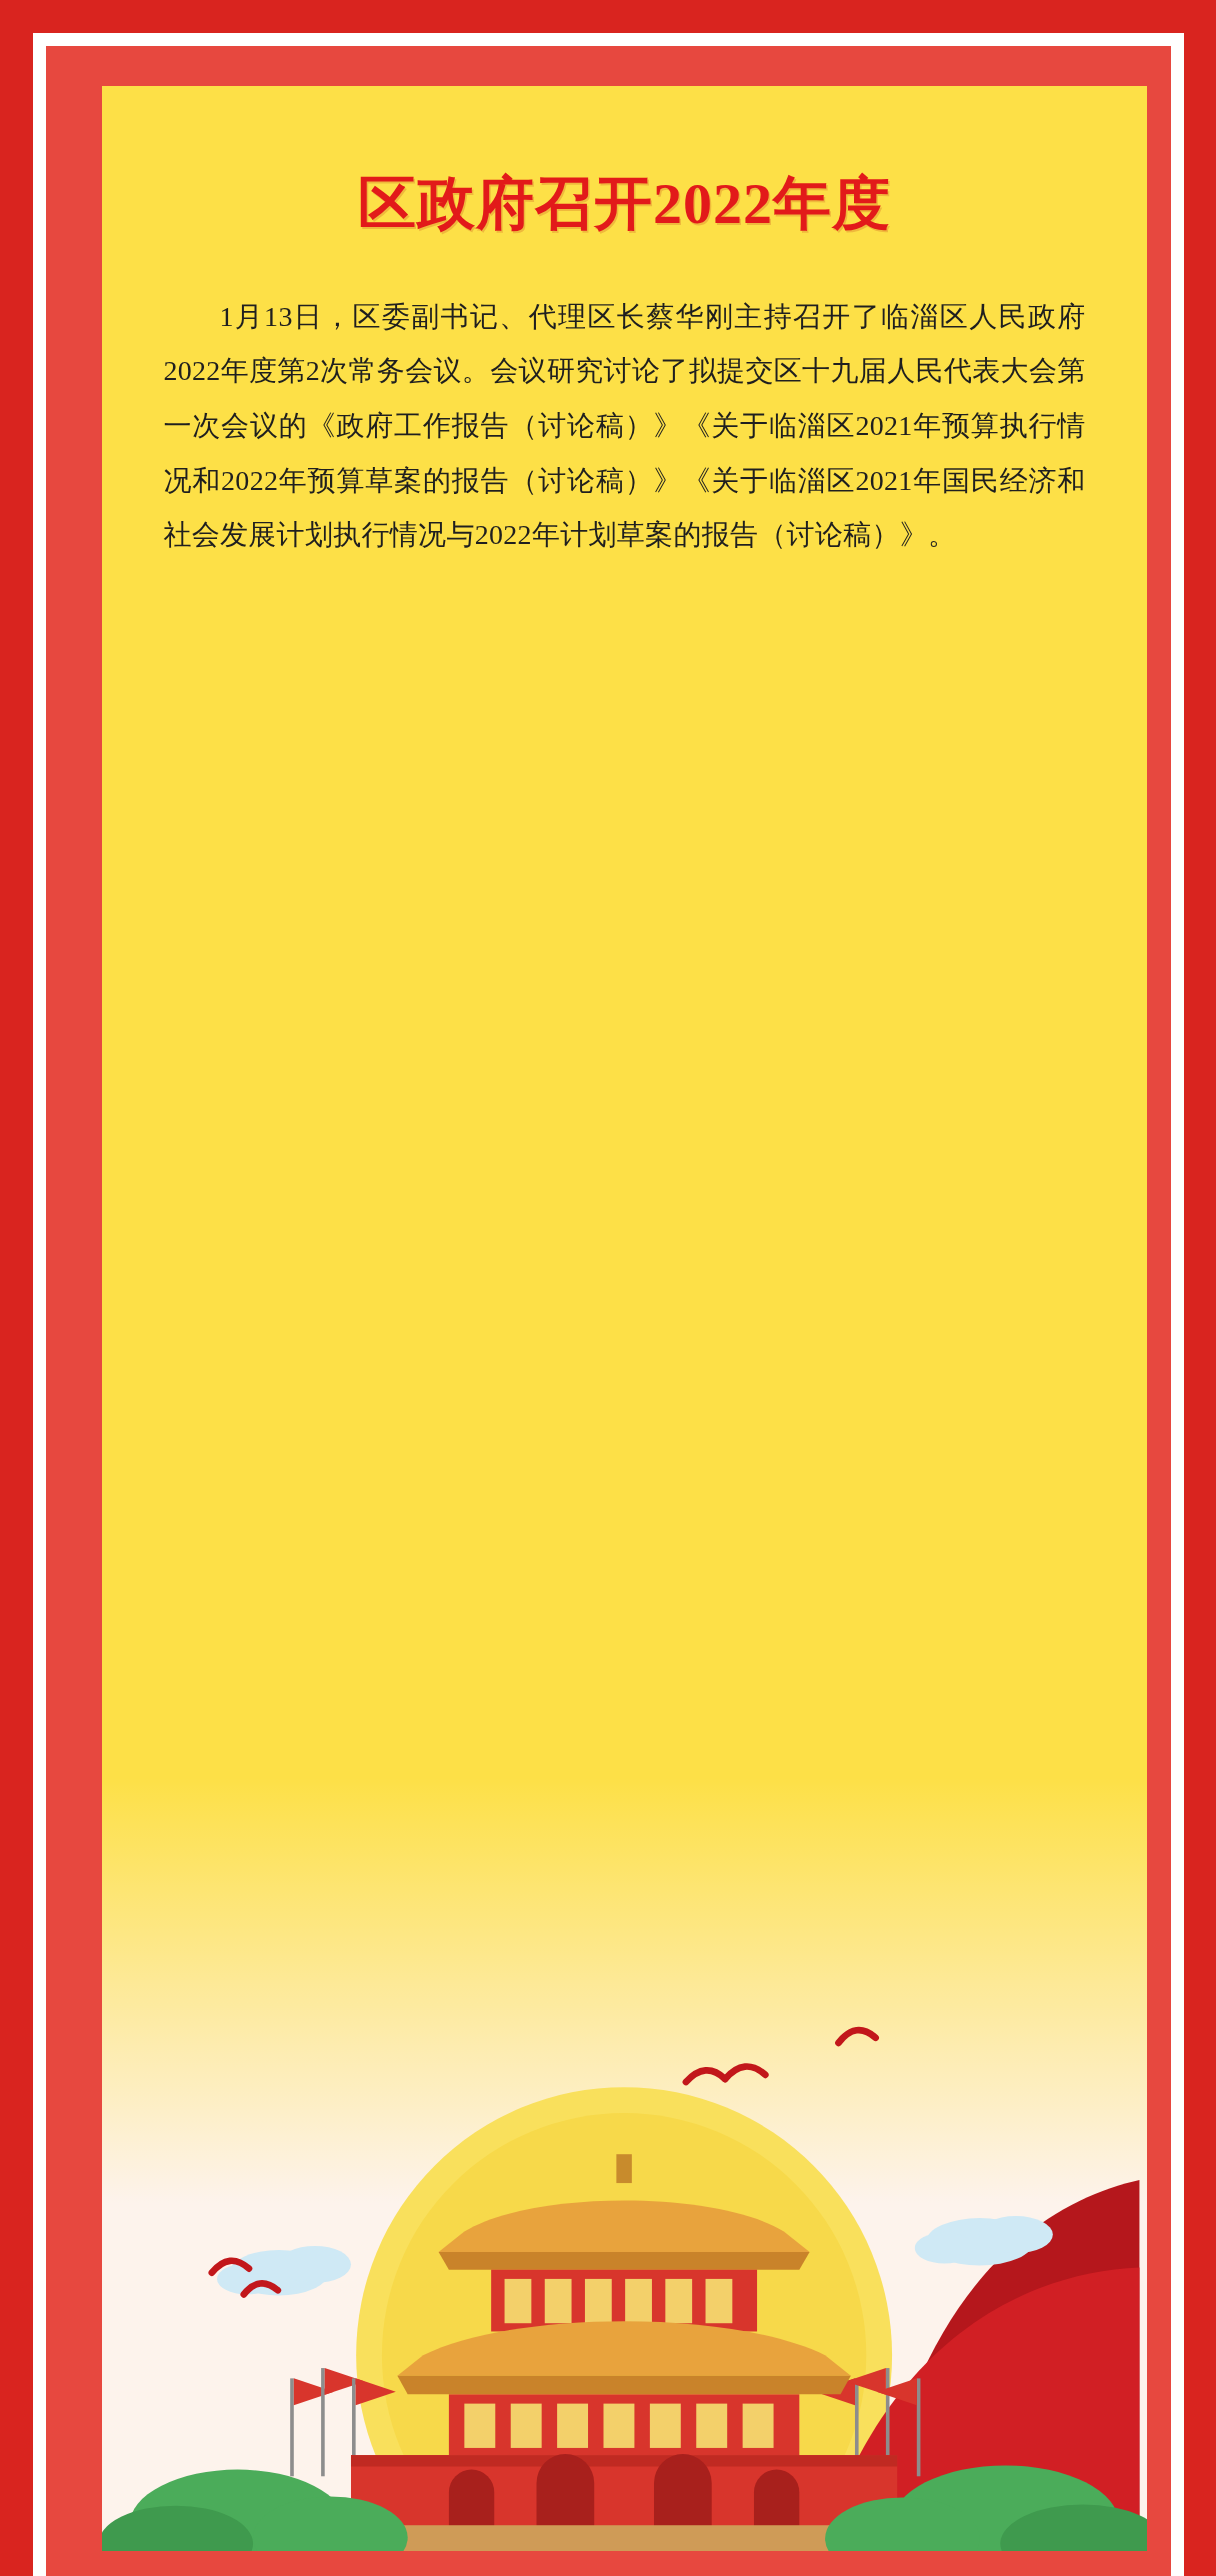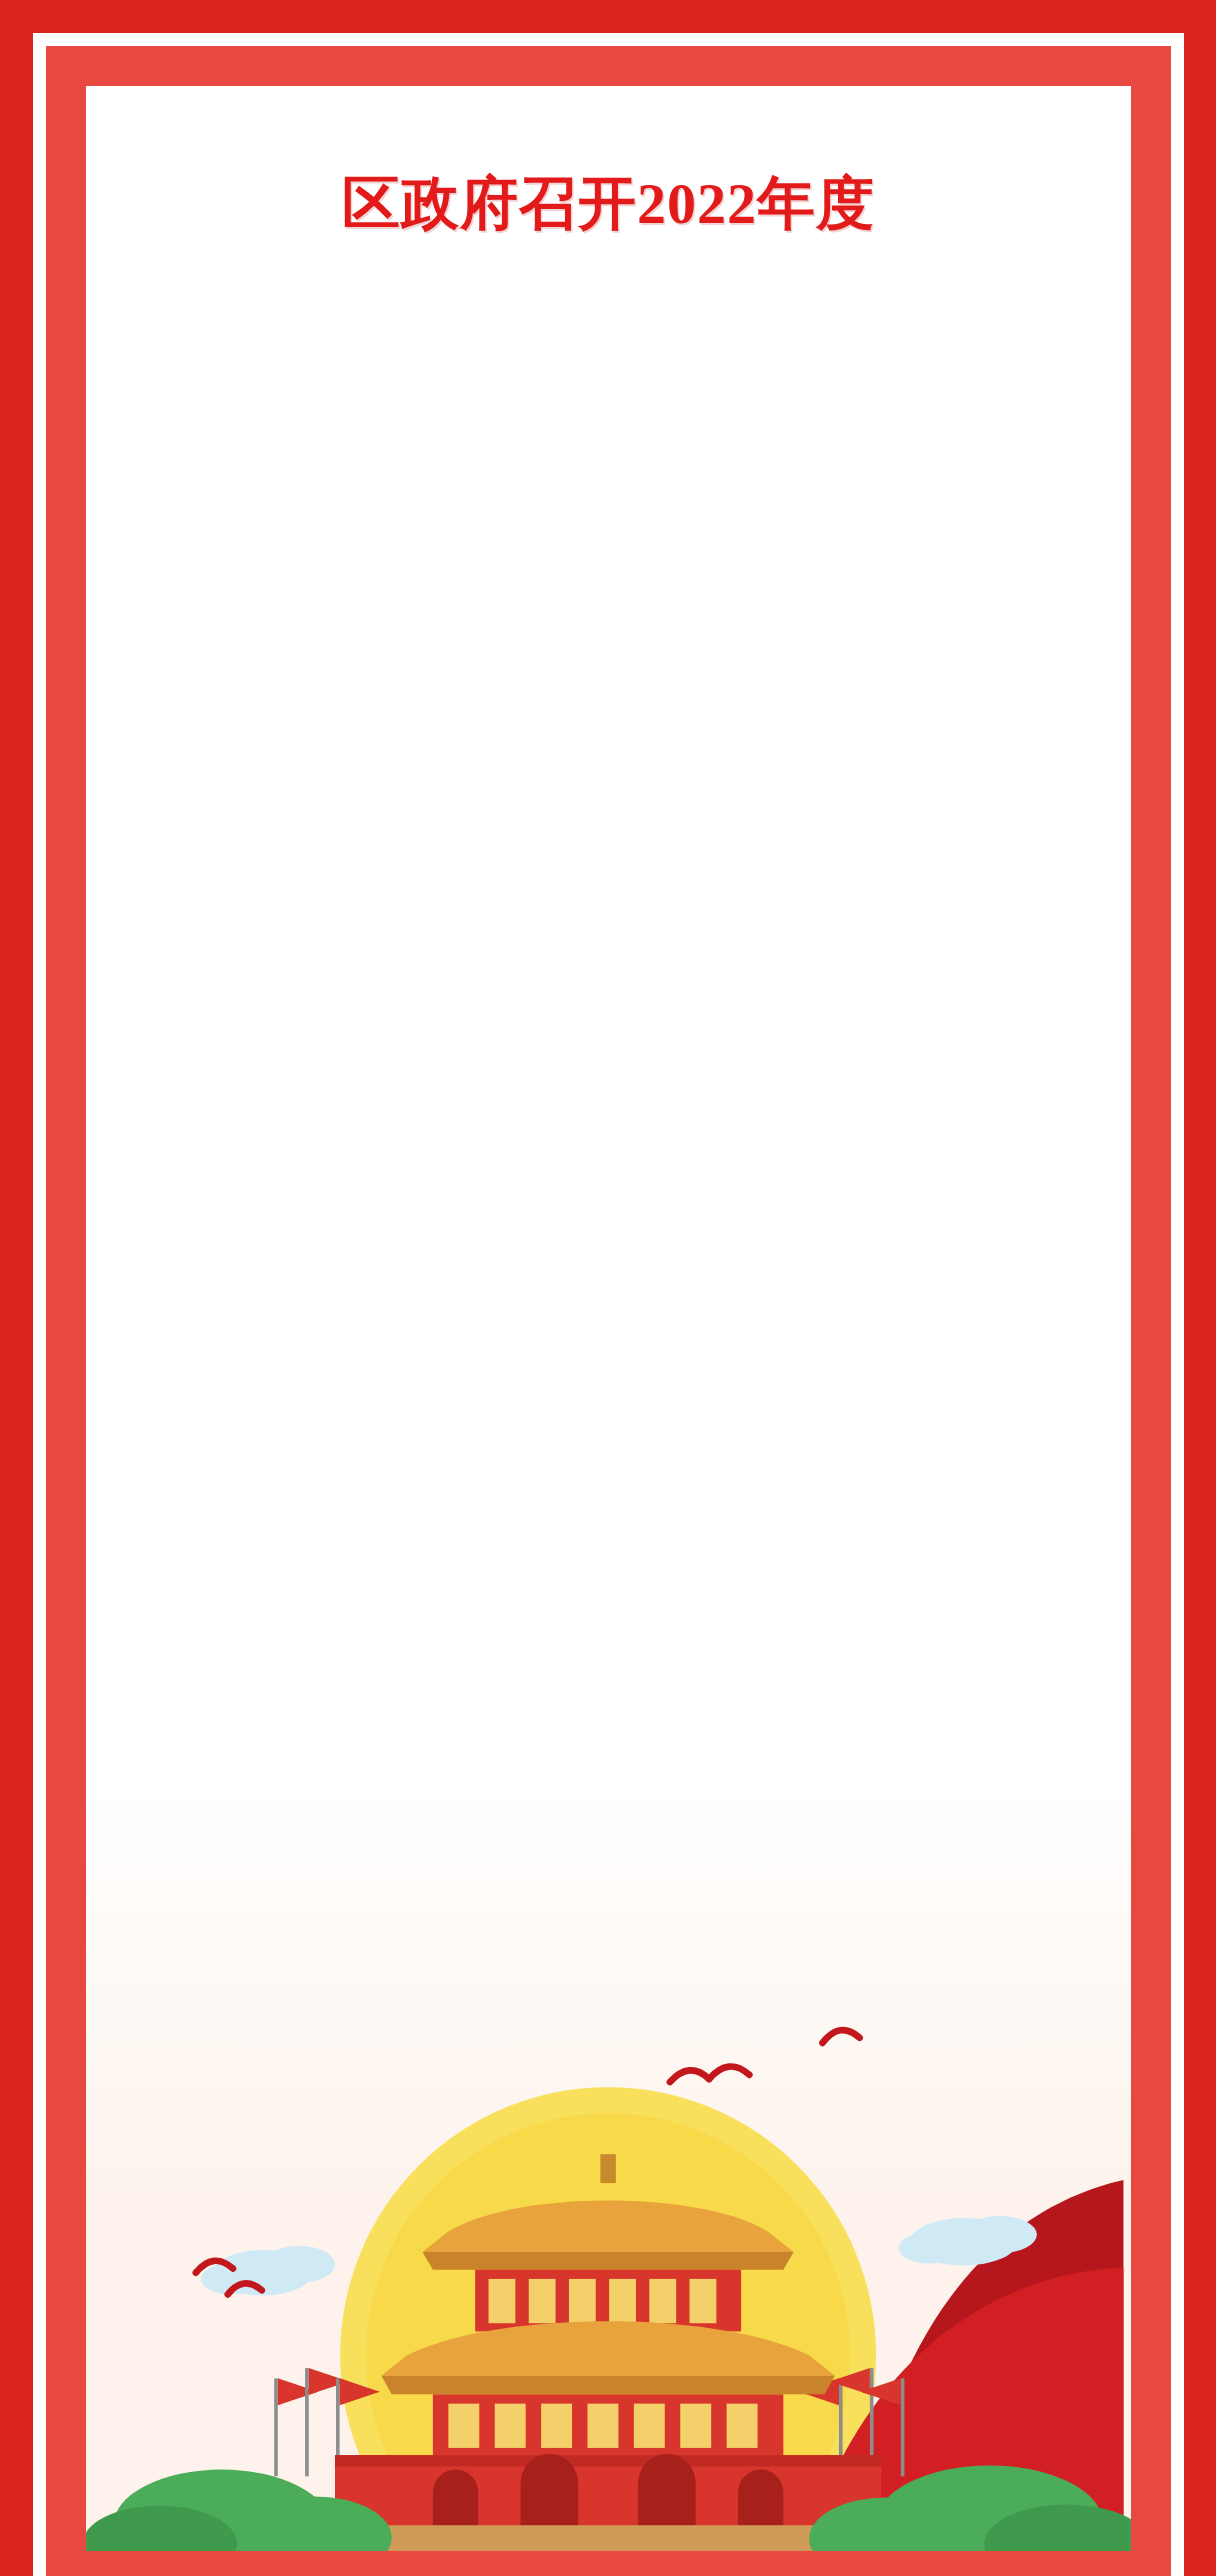--- a/index.html
+++ b/index.html
@@ -36,22 +36,23 @@
     height: 100%;
     box-sizing: border-box;
     background: #e7483f;       
     padding: 40px;
   }
   .sheet {
     position: relative;
     width: 100%;
     height: 100%;
     box-sizing: border-box;
-    background: #ffffff;       
+    background: #fde047;       
     overflow: hidden;
+    margin-left: 16px;
   }
 
   
   .sheet::after {
     content: "";
     position: absolute;
     left: 0; right: 0; bottom: 0;
     height: 773px;
     background: linear-gradient(180deg, rgba(251,247,244,0) 0%, rgba(253,243,236,1) 55%);
     pointer-events: none;
@@ -114,20 +115,21 @@
   <div class="frame-white">
     <div class="frame-red-inner">
       <div class="sheet">
 
         <div class="content">
           <h1 class="title">
             <span class="line">区政府召开2022年度</span>
           </h1>
 
           <div class="body-text">
+            <p>1月13日，区委副书记、代理区长蔡华刚主持召开了临淄区人民政府2022年度第2次常务会议。会议研究讨论了拟提交区十九届人民代表大会第一次会议的《政府工作报告（讨论稿）》《关于临淄区2021年预算执行情况和2022年预算草案的报告（讨论稿）》《关于临淄区2021年国民经济和社会发展计划执行情况与2022年计划草案的报告（讨论稿）》。</p>
           </div>
         </div>
 
         <div class="illustration">
           <svg viewBox="0 0 2000 1240" preserveAspectRatio="xMidYMax meet" xmlns="http://www.w3.org/2000/svg">
 
             <circle cx="1000" cy="860" r="520" fill="#f9e05c"></circle>
             <circle cx="1000" cy="860" r="470" fill="#f7d94a"></circle>
 
             <path d="M1480 1240 C1560 720 1820 560 2000 520 L2000 1240 Z" fill="#b5171c"></path>

